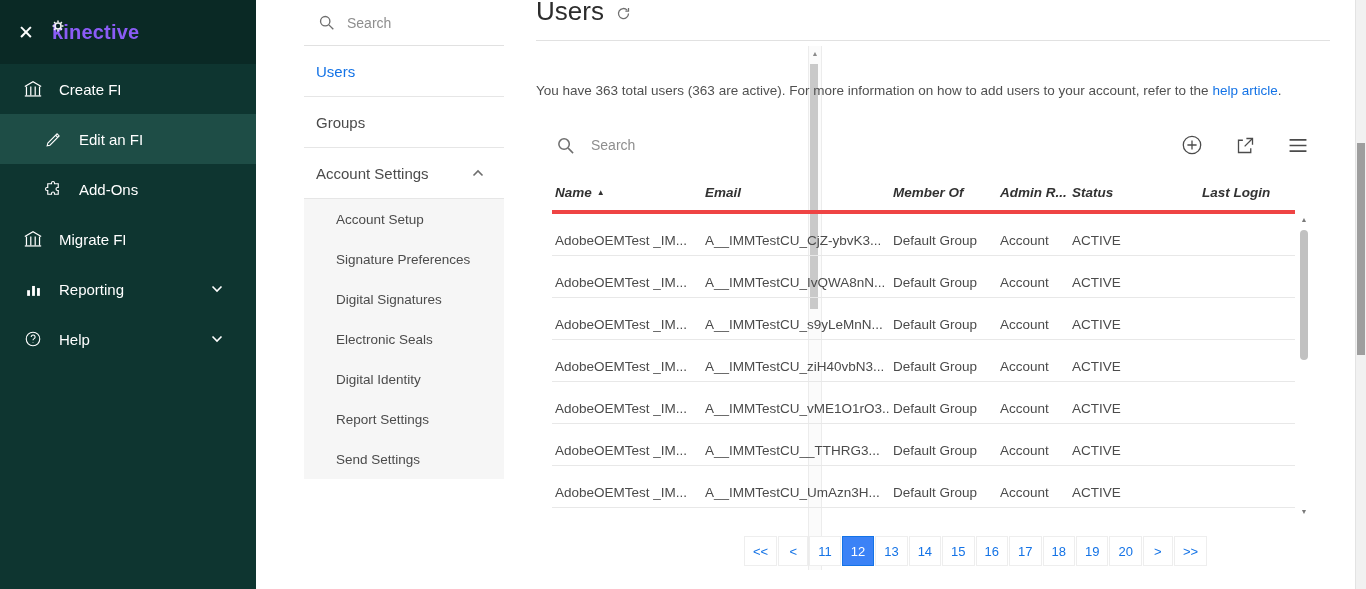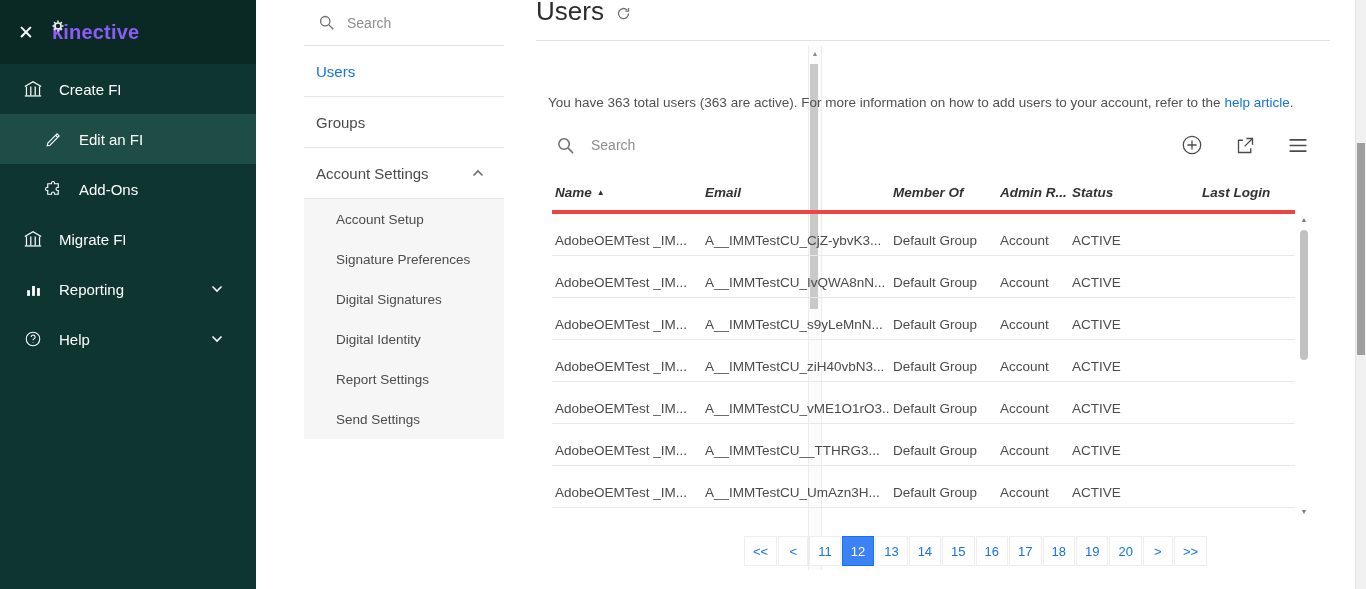--- a/index.html
+++ b/index.html
@@ -37,21 +37,21 @@
                    font-size:7px;color:#8a8a8a;}
   .nav-scroll .arr.down{position:absolute;bottom:0;left:0;right:0;}
   .nav-scroll .thumb{position:absolute;left:1px;top:18px;width:8px;height:245px;background:#c9c9c9;}
 
   
   .main{position:absolute;left:536px;top:0;width:794px;height:589px;}
   .title-row{display:flex;align-items:center;gap:12px;margin-top:-4px;}
   .main-title{font-size:26px;font-weight:400;color:#2c2c2c;margin:0;}
   .refresh{display:flex;align-items:center;margin-top:4px;cursor:pointer;}
   .title-divider{position:absolute;top:40px;left:0;width:794px;height:1px;background:#e1e1e1;}
-  .summary{position:absolute;top:83px;left:0;font-size:13.5px;color:#505050;white-space:nowrap;margin:12px;}
+  .summary{position:absolute;top:83px;left:0;font-size:13.5px;color:#505050;white-space:nowrap;margin:0;}
   .summary a{color:#1473e6;text-decoration:none;cursor:pointer;}
   .toolbar{position:absolute;top:129px;left:0;width:794px;height:32px;display:flex;align-items:center;padding-left:20px;box-sizing:border-box;}
   .main-search{border:none;outline:none;font-size:14px;margin-left:14px;width:300px;color:#4b4b4b;background:transparent;}
   .main-search::placeholder{color:#8e8e8e;}
   .tool-icons{margin-left:auto;display:flex;gap:32px;align-items:center;padding-right:22px;}
   .tool-icons span{display:flex;cursor:pointer;}
 
   .table{position:absolute;top:174px;left:16px;width:743px;}
   .thead,.row{display:grid;grid-template-columns:150px 188px 107px 72px 130px 1fr;align-items:center;}
   .thead{height:36px;border-bottom:4px solid #ef4444;font-weight:bold;font-size:13.5px;color:#323232;font-style:italic;}
@@ -188,20 +188,21 @@
             <svg width="12" height="8" viewBox="0 0 12 8" fill="none" stroke="currentColor" stroke-width="1.6">
               <path d="M1.5 1.5L6 6l4.5-4.5"></path>
             </svg>
           </span>
         </div>
       </div>
     <div id="nav-sub" class="nav-sub">
         <div class="nav-sub-item">Account Setup</div>
         <div class="nav-sub-item">Signature Preferences</div>
         <div class="nav-sub-item">Digital Signatures</div>
+        <div class="nav-sub-item">Electronic Seals</div>
         <div class="nav-sub-item">Digital Identity</div>
         <div class="nav-sub-item">Report Settings</div>
         <div class="nav-sub-item">Send Settings</div>
       </div>
     <div class="nav-scroll">
       <div class="arr">▲</div>
       <div class="thumb"></div>
       <div class="arr down">▼</div>
     </div>
   </section>

